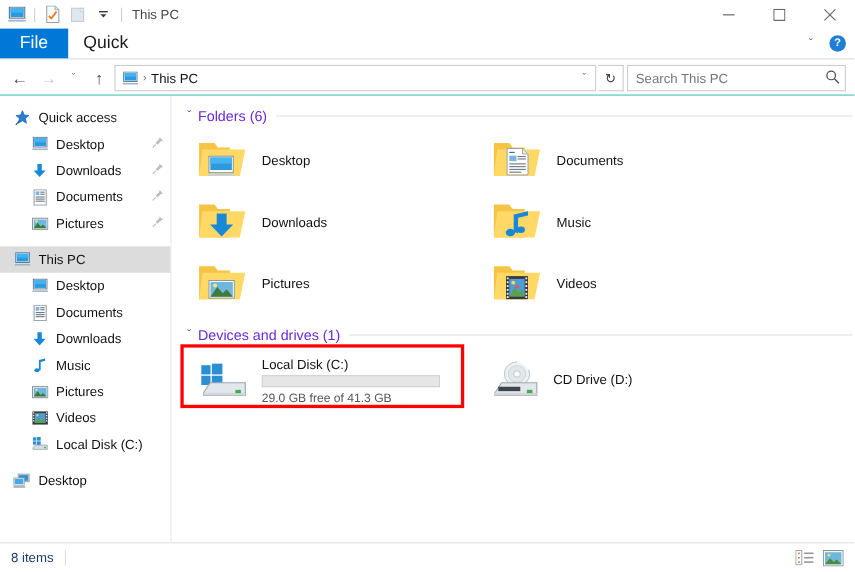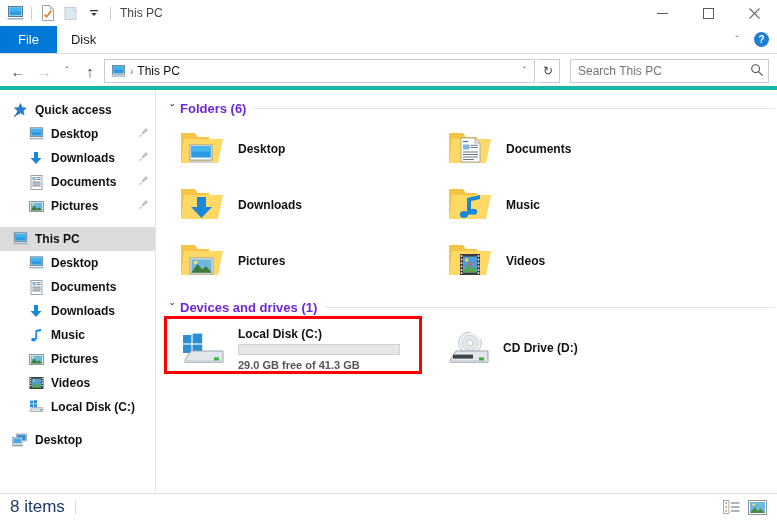--- a/index.html
+++ b/index.html
@@ -83,21 +83,21 @@
     align-items: stretch;
     background: #ffffff;
     border-bottom: 1px solid #dcdcdc;
     position: relative;
     flex: 0 0 auto;
   }
   .tab {
     display: flex;
     align-items: center;
     padding: 0 14px;
-    font-size: 13px;
+    font-size: 16px;
     color: #1a1a1a;
     cursor: default;
   }
   .tab.file {
     background: #0078d7;
     color: #ffffff;
     padding: 0 18px;
   }
   .ribbon-right {
     position: absolute;
@@ -174,41 +174,40 @@
     background: #fff;
   }
   .searchbox {
     width: 186px;
     height: 22px;
     border: 1px solid #cccccc;
     background: #ffffff;
     display: flex;
     align-items: center;
     padding: 0 4px 0 7px;
-    margin-left: 8px;
+    margin-left: 1px;
     flex: 0 0 auto;
   }
   .search-ph {
     flex: 1 1 auto;
     font-size: 12px;
     color: #6e6e6e;
     border: none;
     outline: none;
     background: transparent;
     font-family: "Liberation Sans", sans-serif;
     padding: 0;
   }
 
   
   .body-split {
     flex: 1 1 auto;
     display: flex;
     min-height: 0;
-    border-top: 4px solid #14b8a6;
-    font-weight: bold;
+    border-top: 1px solid #14b8a6;
   }
   .sidebar {
     width: 155px;
     flex: 0 0 155px;
     background: #ffffff;
     border-right: 1px solid #e4e4e4;
     padding-top: 8px;
     overflow: hidden;
   }
   .nav-row {
@@ -340,21 +339,21 @@
   
   .statusbar {
     height: 26px;
     flex: 0 0 auto;
     border-top: 1px solid #e2e2e2;
     display: flex;
     align-items: center;
     padding: 0 8px 0 10px;
     background: #ffffff;
   }
-  .status-text { font-size: 17px; color: #1b3a6b; }
+  .status-text { font-size: 12px; color: #1b3a6b; }
   .status-sep { width:1px; height: 14px; background:#dedede; margin-left: 10px; }
   .status-spacer { flex: 1 1 auto; }
   .viewbtn {
     width: 24px; height: 20px;
     display: flex; align-items: center; justify-content: center;
     margin-left: 2px;
   }
   .viewbtn.active { background: #ffffff; }
 </style>
 </head>
@@ -410,21 +409,21 @@
       <div class="win-btn close">
         <svg width="11" height="11" viewBox="0 0 11 11">
             <path d="M0.5 0.5 L10.5 10.5 M10.5 0.5 L0.5 10.5" stroke="#6a6a6a" stroke-width="1.1" fill="none"></path>
           </svg>
       </div>
     </div>
   </div>
 
   <div class="ribbon">
     <div class="tab file">File</div>
-    <div class="tab">Disk</div>
+    <div class="tab">Quick</div>
     <div class="ribbon-right">
       <div class="chev-collapse">ˇ</div>
       <div class="help-icon">?</div>
     </div>
   </div>
 
   <div class="addressbar">
     <div class="nav-btn">←</div>
     <div class="nav-btn disabled">→</div>
     <div class="nav-btn small">ˇ</div>

